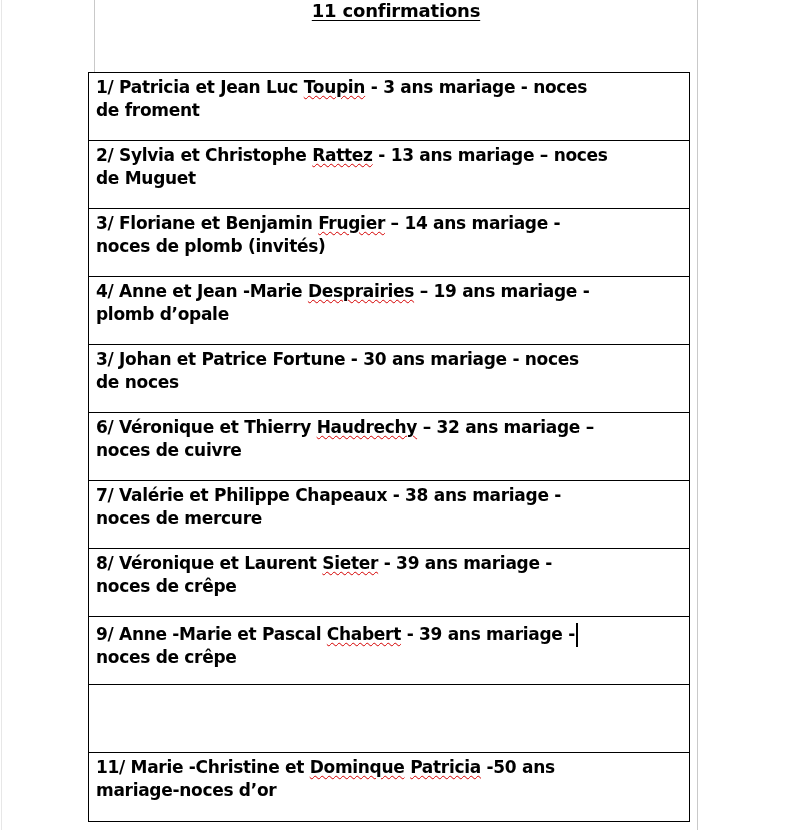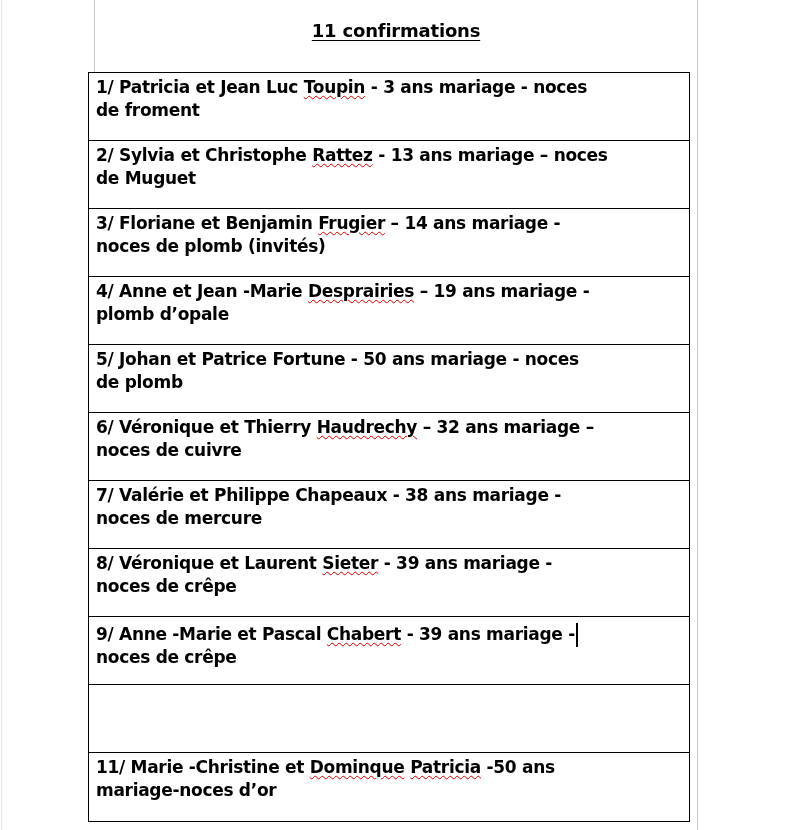--- a/index.html
+++ b/index.html
@@ -36,21 +36,21 @@
     background: var(--gridline);
   }
   .gridline-right {
     position: absolute;
     left: 697px; top: 0;
     width: 1px; height: 830px;
     background: var(--gridline);
   }
   .title {
     position: absolute;
-    left: 95px; top: 20px;
+    left: 95px; top: 0;
     width: 602px;
     margin: 0;
     text-align: center;
     font-size: 18px;
     font-weight: bold;
     color: var(--text);
     text-decoration: underline;
     text-underline-offset: 3px;
     letter-spacing: -0.2px;
   }
@@ -116,21 +116,21 @@
 
   <div class="row">
     <div class="cell"><span>3/ Floriane et Benjamin </span><span class="sq">Frugier</span><span> – 14 ans mariage -</span><br><span>noces de plomb (invités)</span></div>
   </div>
 
   <div class="row">
     <div class="cell"><span>4/ Anne et Jean -Marie </span><span class="sq">Desprairies</span><span> – 19 ans mariage -</span><br><span>plomb d’opale</span></div>
   </div>
 
   <div class="row">
-    <div class="cell"><span>5/ Johan et Patrice Fortune - 50 ans mariage - noces</span><br><span>de plomb</span></div>
+    <div class="cell"><span>3/ Johan et Patrice Fortune - 30 ans mariage - noces</span><br><span>de noces</span></div>
   </div>
 
   <div class="row">
     <div class="cell"><span>6/ Véronique et Thierry </span><span class="sq">Haudrechy</span><span> – 32 ans mariage –</span><br><span>noces de cuivre</span></div>
   </div>
 
   <div class="row">
     <div class="cell"><span>7/ Valérie et Philippe Chapeaux - 38 ans mariage -</span><br><span>noces de mercure</span></div>
   </div>
 

